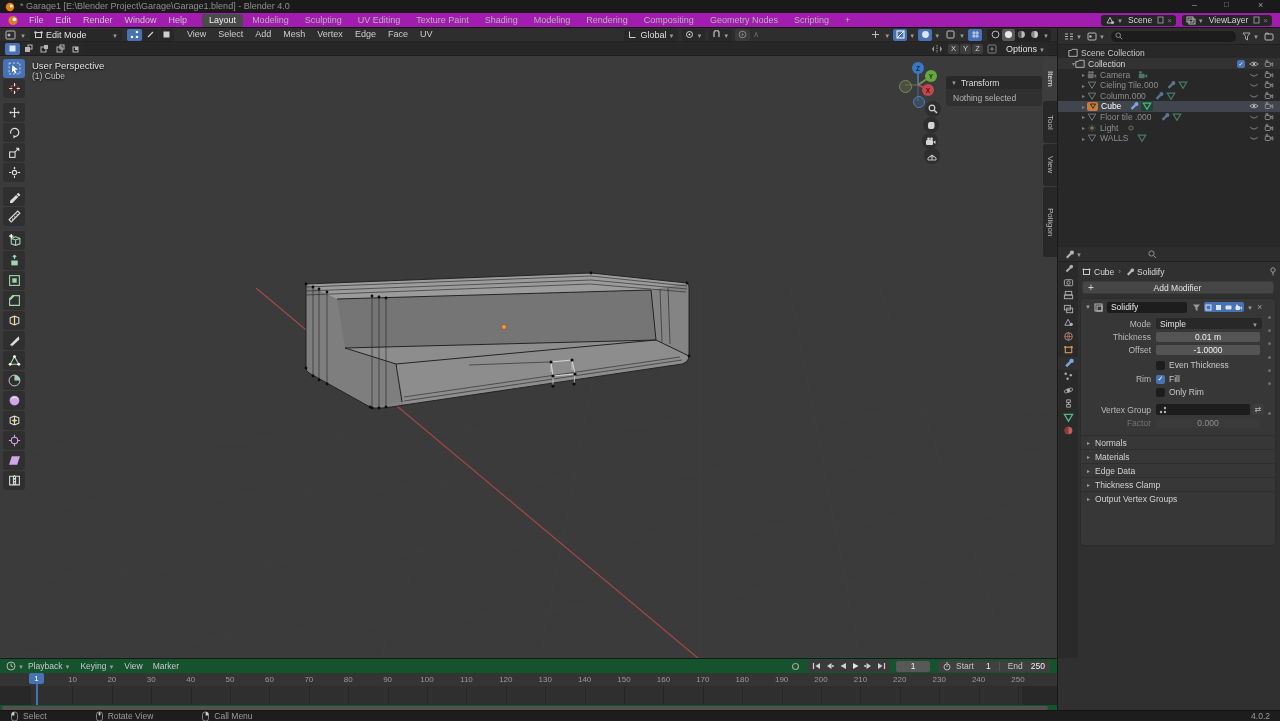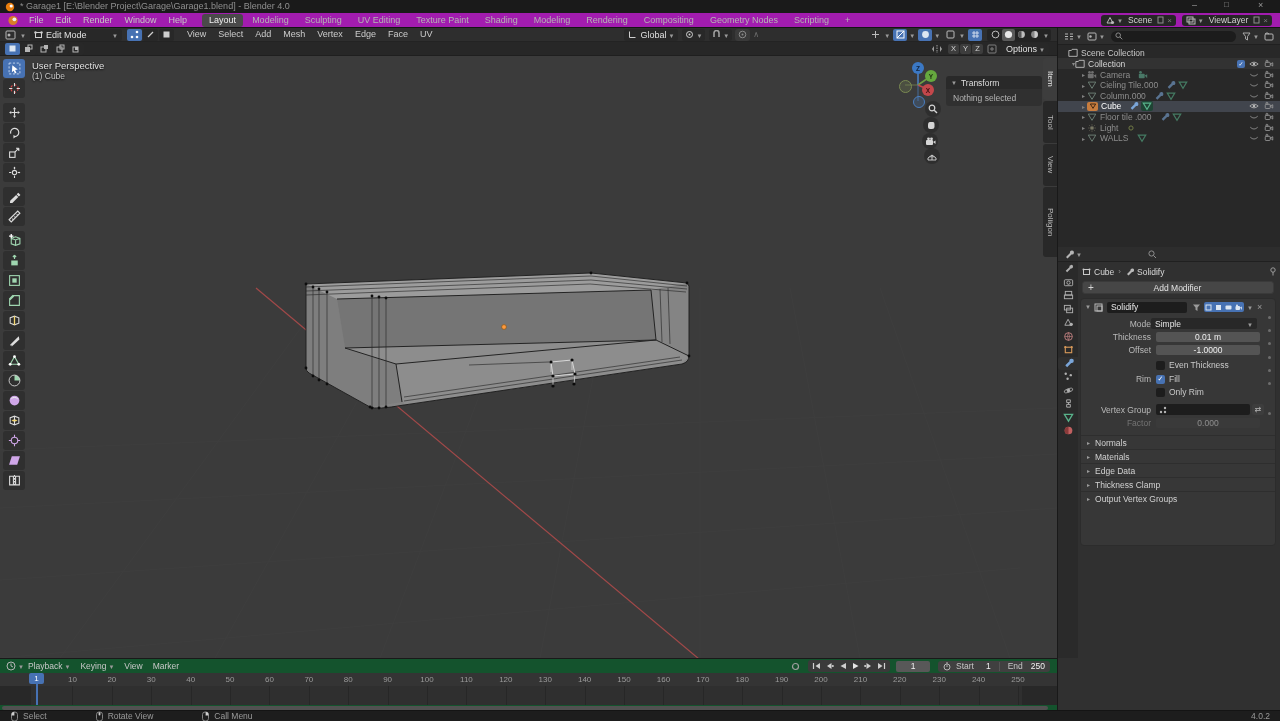--- a/index.html
+++ b/index.html
@@ -1069,21 +1069,21 @@
                 <path d="M5,3.5 L6.8,2.5 V6 Z" fill="#dce6f2"></path>
               </svg>
             </span>
         </span>
         <span class="car" style="margin-left:3px;">▼</span>
         <span style="color:#9a9a9a;font-size:9px;margin-left:4px;">×</span>
       </div>
 
       <div class="row" style="margin-top:4px;">
         <span class="plabel" style="width:70px;">Mode</span>
-        <span class="pdrop" style="width:98px;">
+        <span class="pdrop" style="width:98px;margin-left:5px;">
             <span>Simple</span>
             <span style="flex:1"></span>
             <span class="car">▼</span>
           </span>
       </div>
       <div class="row" style="margin-top:3px;">
         <span class="plabel" style="width:70px;">Thickness</span>
         <span class="pfield" style="width:104px;margin-left:5px;">0.01 m</span>
       </div>
       <div class="row" style="margin-top:3px;">

